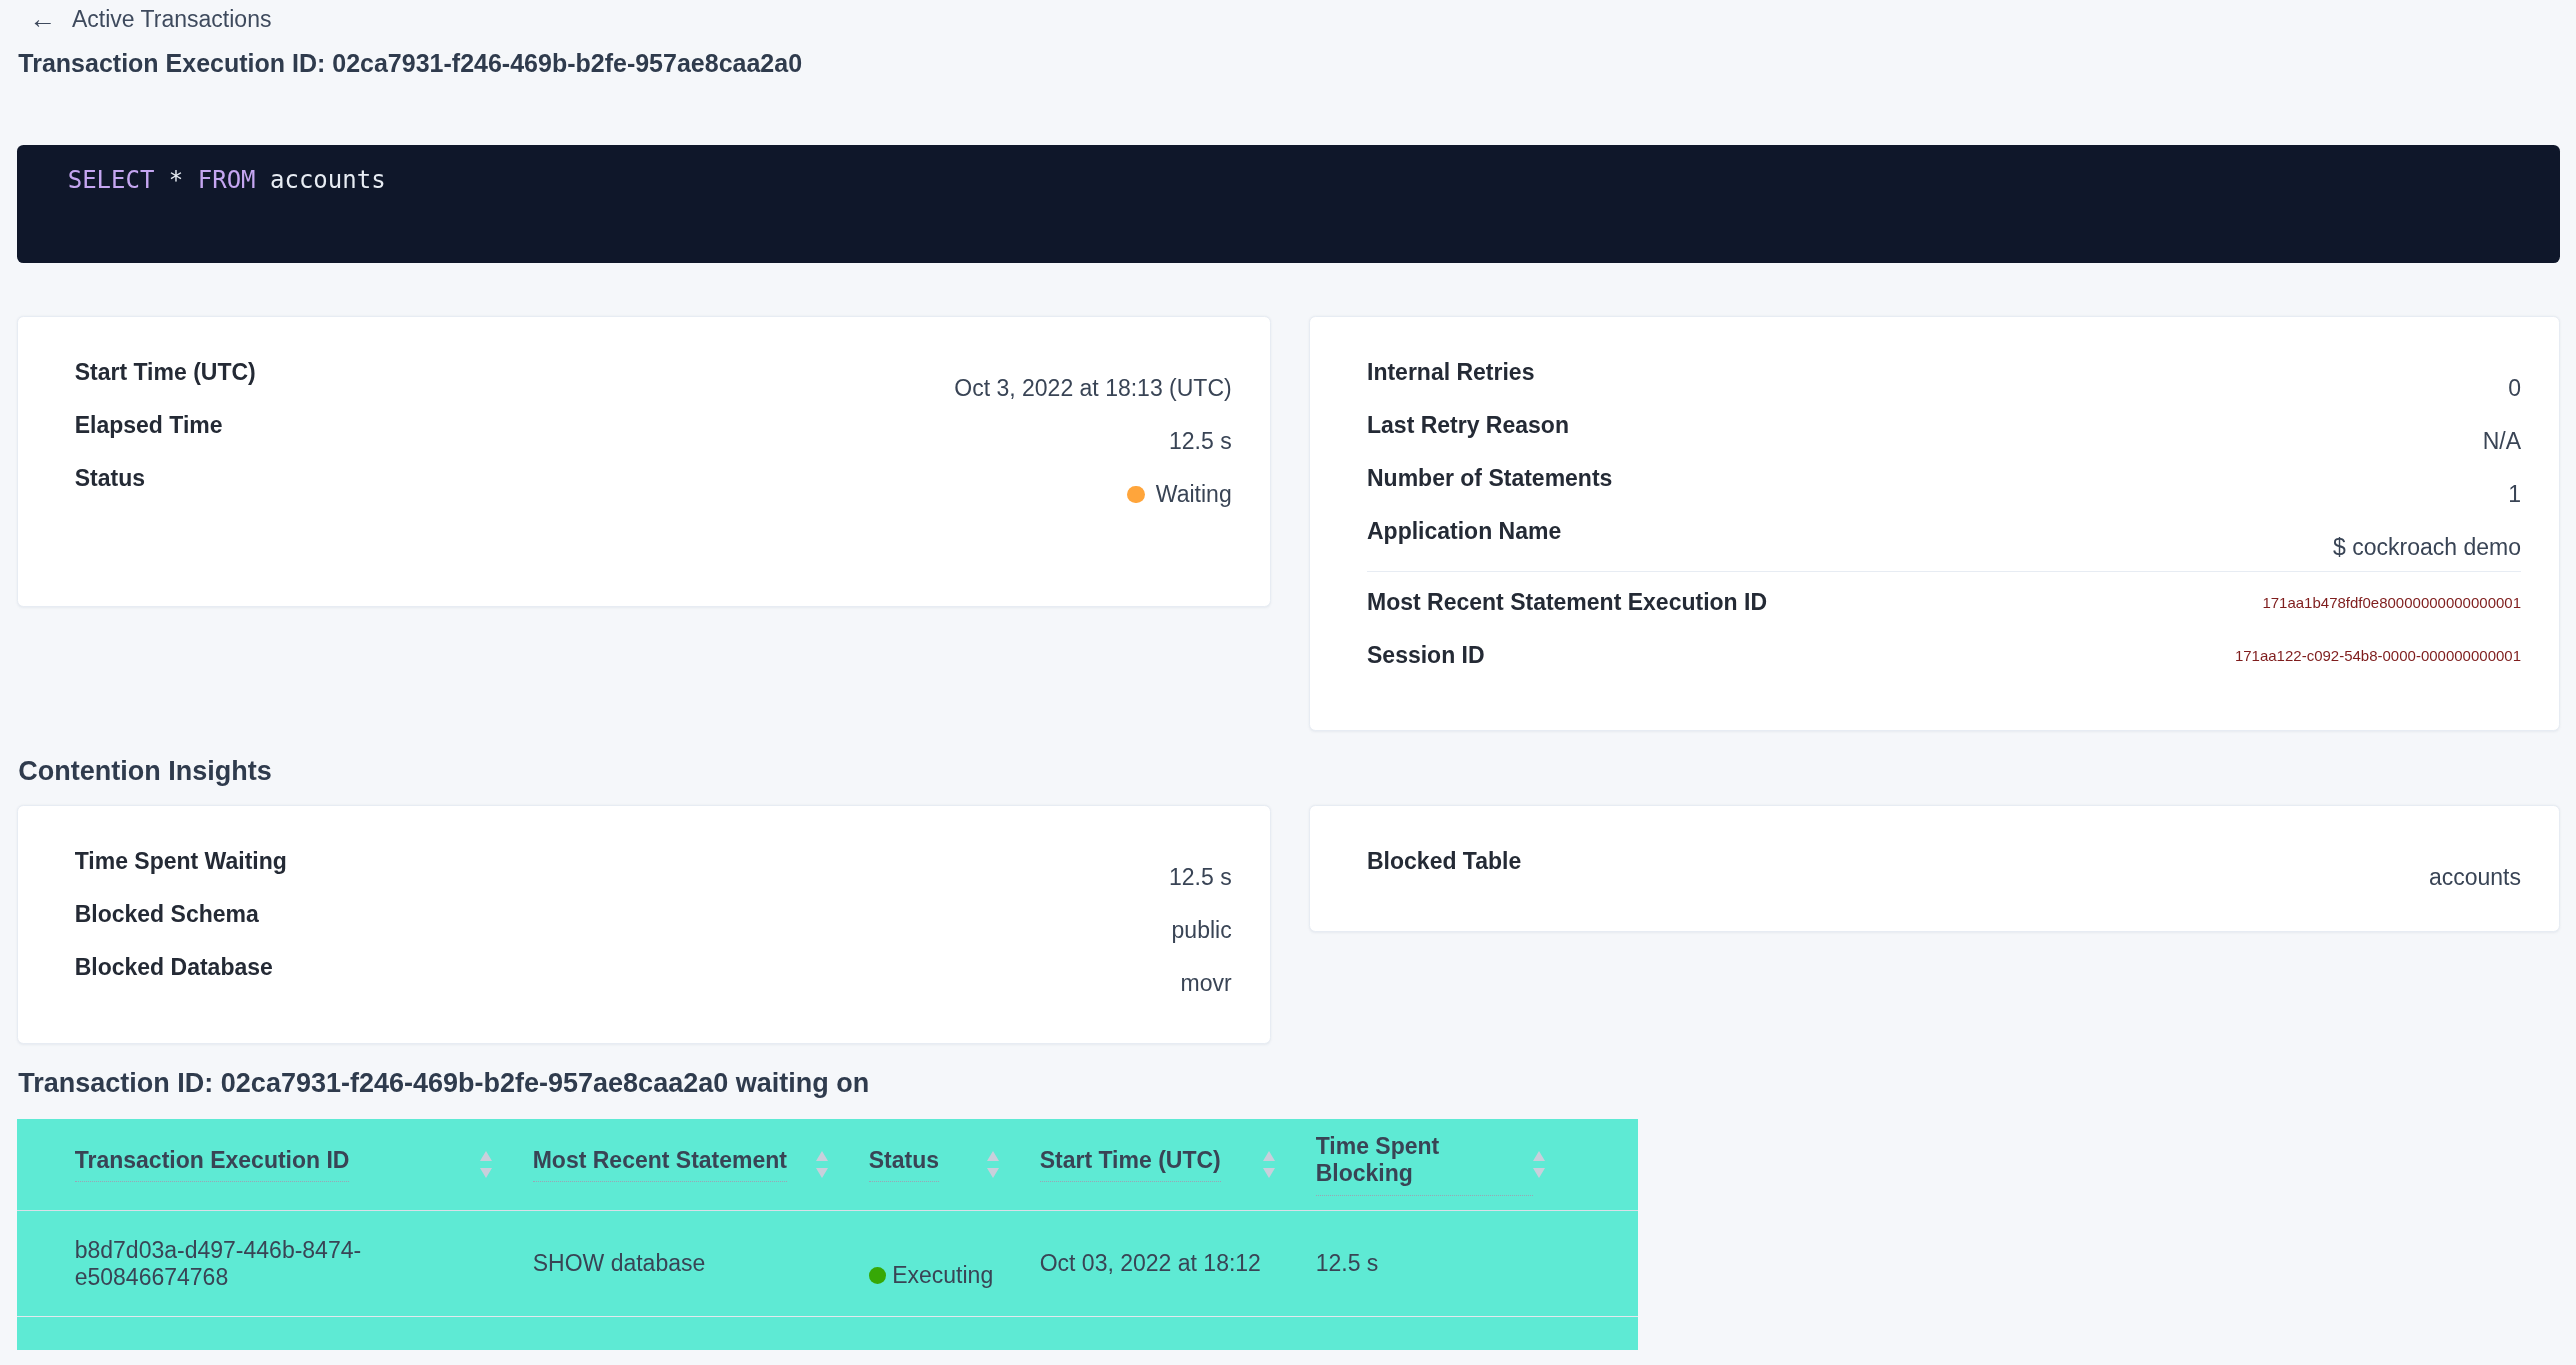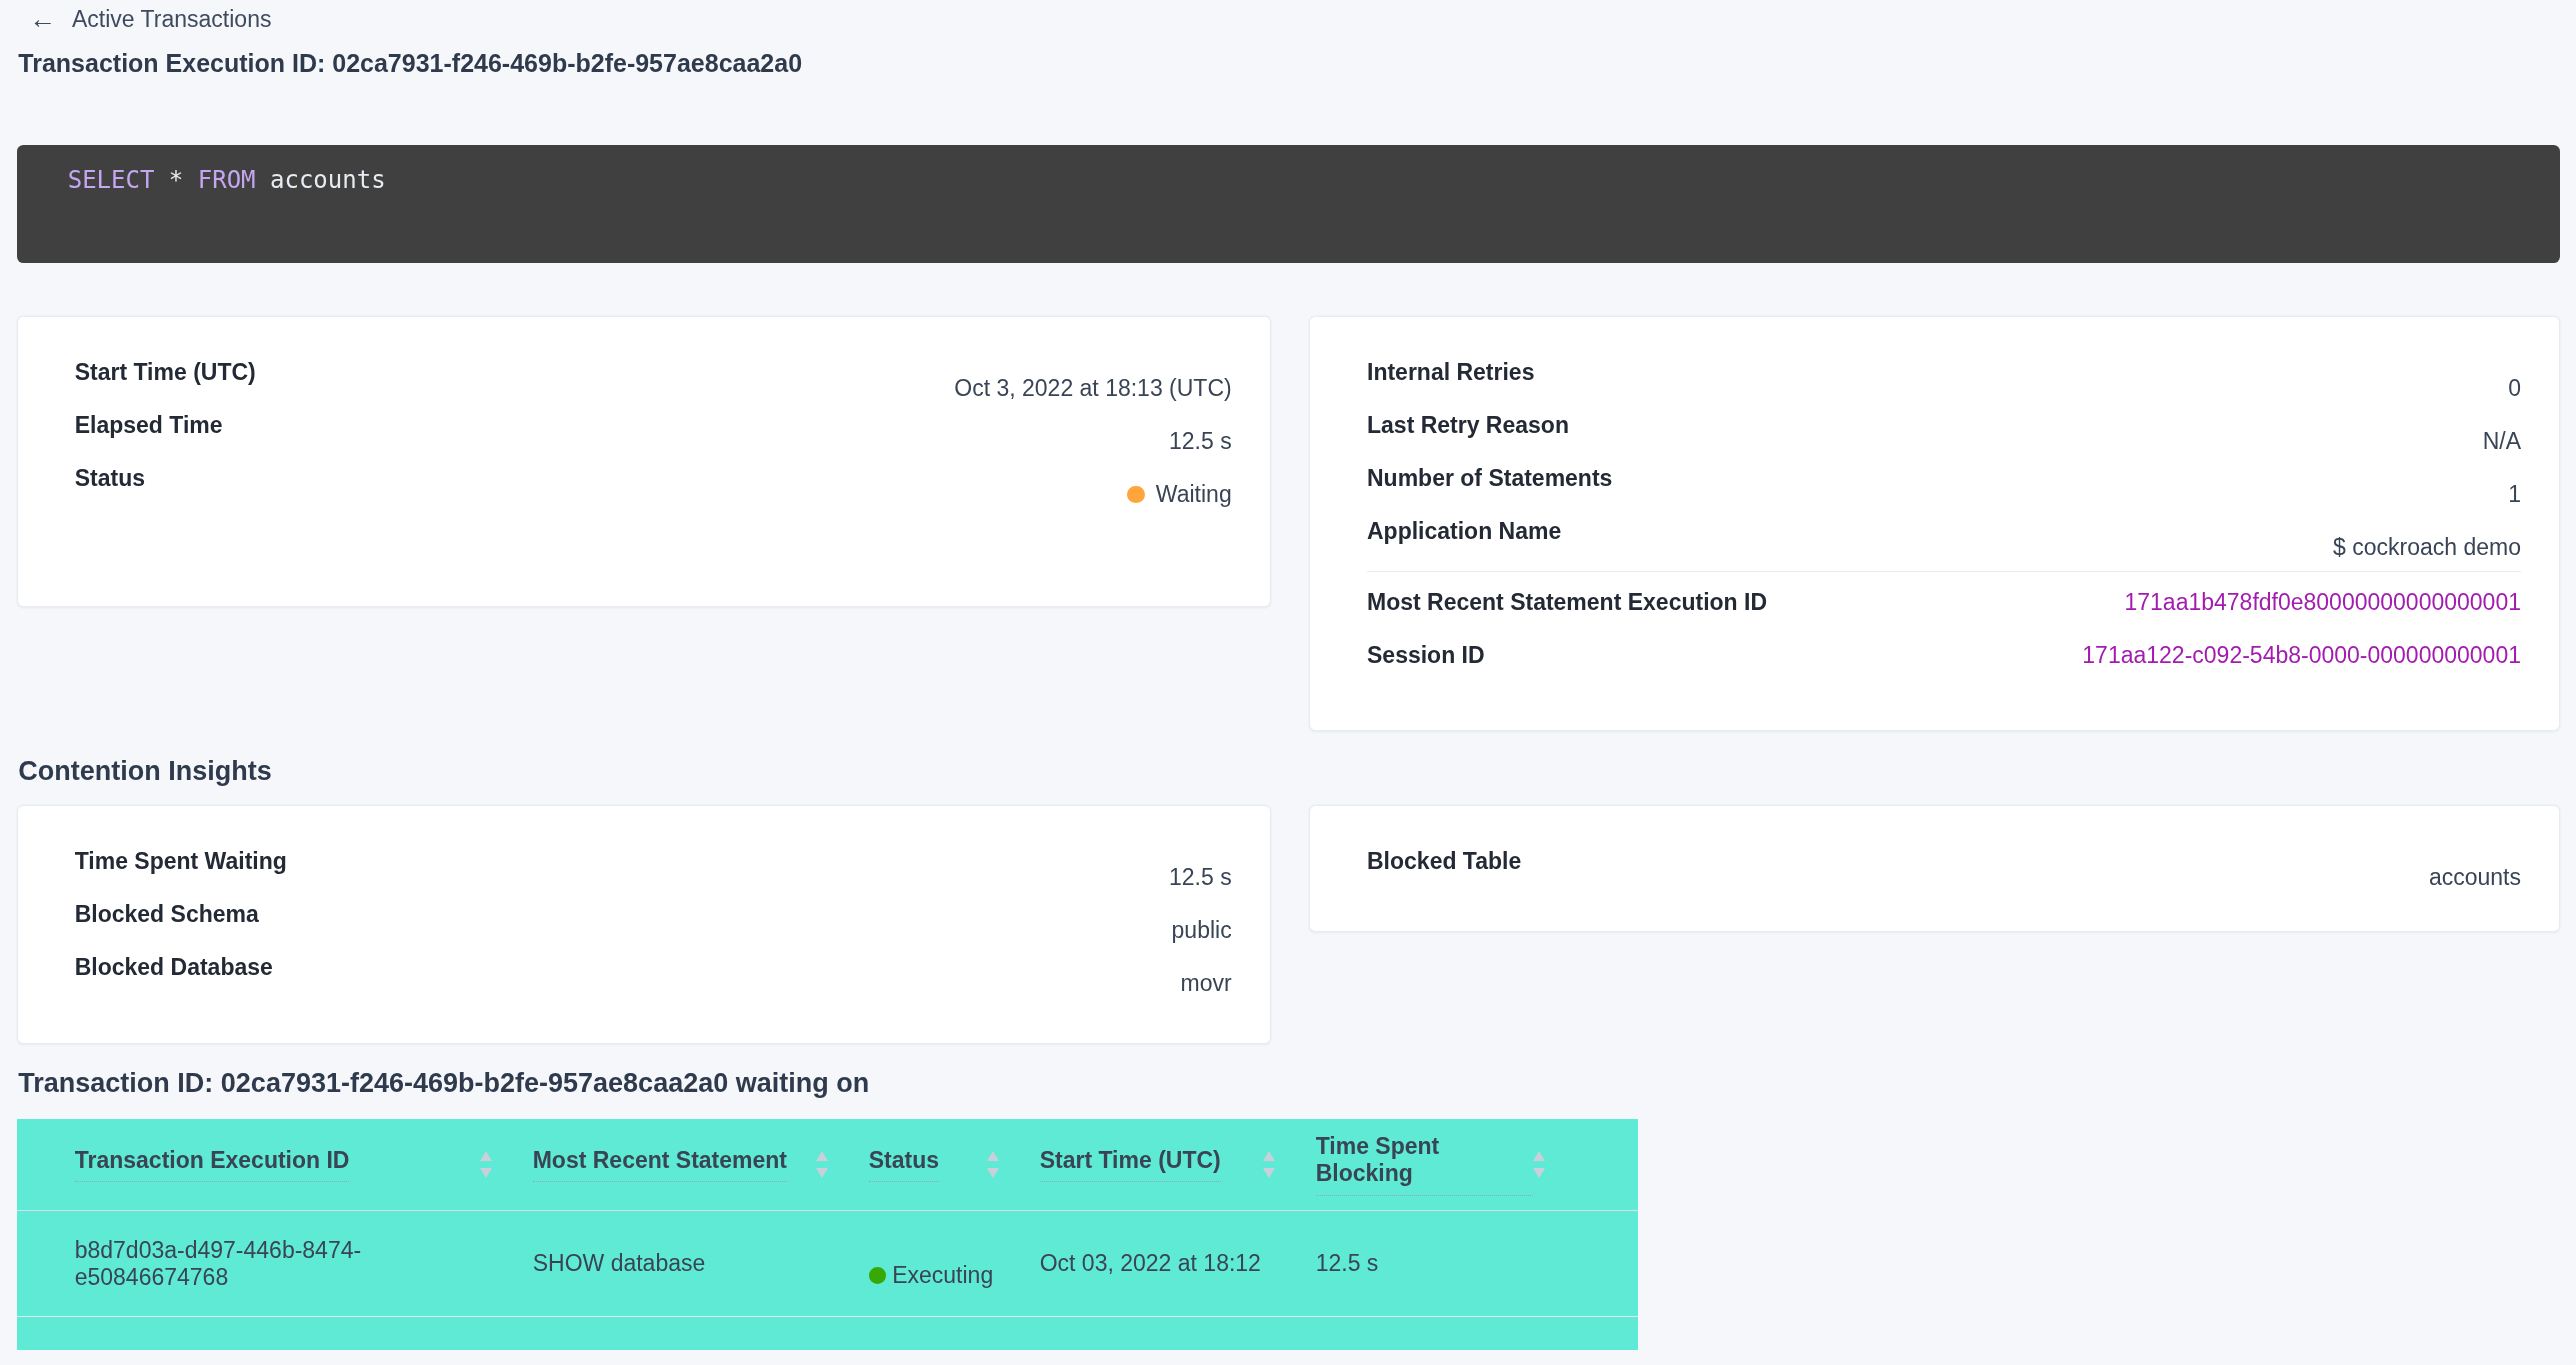--- a/index.html
+++ b/index.html
@@ -17,41 +17,41 @@
   }
   .back-arrow { font-size:27px; line-height:1; color:#3e4a5d; }
   
   .page-title {
     position:absolute; left:18.3px; top:49px;
     font-size:25px; font-weight:700; color:#2f3b4d;
   }
   
   .sql-box {
     position:absolute; left:16.7px; top:145px; width:2543px; height:118px;
-    background:#404040; border-radius:6.4px; padding:20.7px 51px;
+    background:#0f172a; border-radius:6.4px; padding:20.7px 51px;
   }
   .sql-code {
     font-family:"DejaVu Sans Mono", monospace; font-size:24px;
     color:#e7ecf3; white-space:pre;
   }
   .sql-code .kw { color:#c5a6f1; }
   
   .card {
     position:absolute; background:#ffffff;
     border:0.8px solid #e7ecf3; border-radius:6.4px;
     box-shadow:0 0.8px 2.4px rgba(67,90,111,0.08);
   }
   #card-overview        { left:16.7px;   top:316px;  width:1254px; height:291px; padding:29px 38px 0 57px; }
   #card-details         { left:1309px; top:316px;  width:1251px; height:415px; padding:29px 38px 0 57px; }
   #card-contention-left { left:16.7px;   top:805px; width:1254px; height:239px; padding:29px 38px 0 57px; }
   #card-contention-right{ left:1309px; top:805px; width:1251px; height:127px; padding:29px 38px 0 57px; }
   .kv-row { height:53px; display:flex; align-items:center; justify-content:space-between; }
   .kv-label { font-size:23px; font-weight:700; color:#242a35; }
   .kv-value { font-size:23px; color:#394455; display:flex; align-items:center; gap:11px;margin-top:32px; }
-  .kv-link  { font-size:23px; color:#a21caf; text-decoration:none; cursor:pointer; }
+  .kv-link  { font-size:15px; color:#7f1d1d; text-decoration:none; cursor:pointer; }
   .dot { width:17.5px; height:17.5px; border-radius:50%; display:inline-block; flex:0 0 auto; }
   .divider { border:0; border-top:0.8px solid #e7ecf3; margin:12.7px 0 4.8px 0; }
   
   .section-heading { position:absolute; font-size:27px; font-weight:700; color:#2f3b4d; }
   #contention-heading { left:18.3px; top:756px; }
   #waiting-heading    { left:18.3px; top:1068px; }
   
   .table-card { position:absolute; left:16.7px; top:1119px; width:1621px; height:231px; background:#5eead4; }
   .thead { display:flex; align-items:center; height:92px; padding-left:58px; border-bottom:0.8px solid #d9dfe8; }
   .th { display:flex; align-items:center; justify-content:space-between; padding-right:41px; cursor:pointer; }

